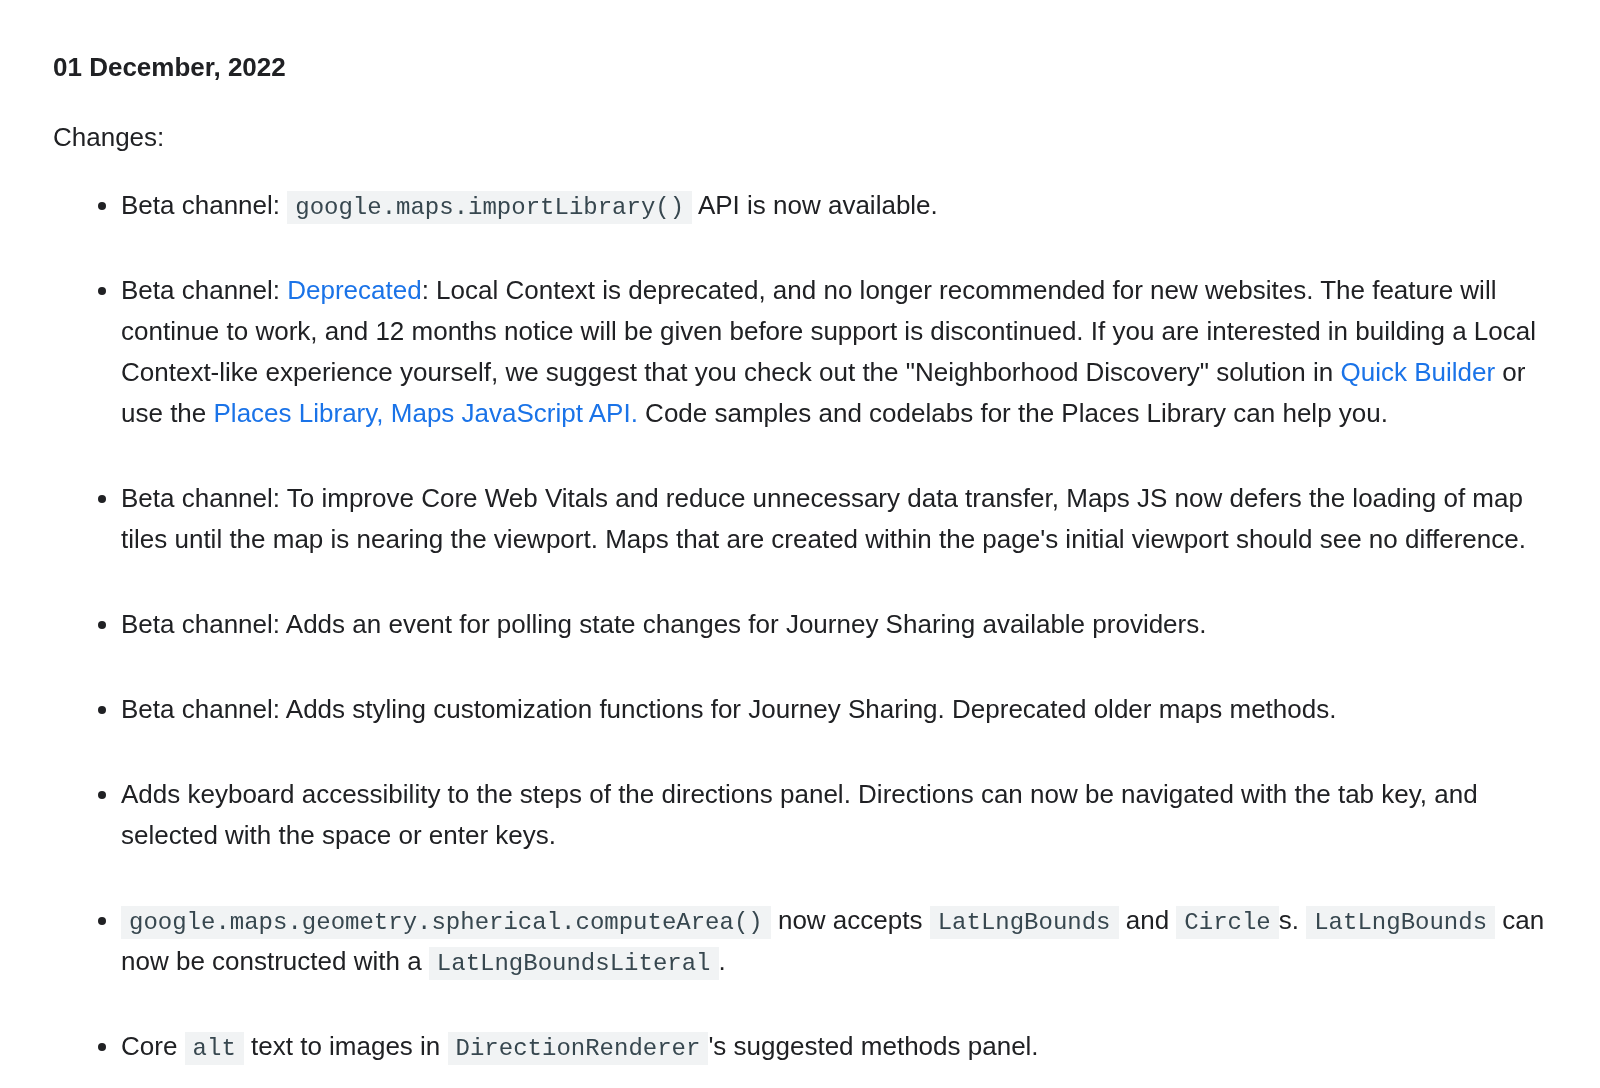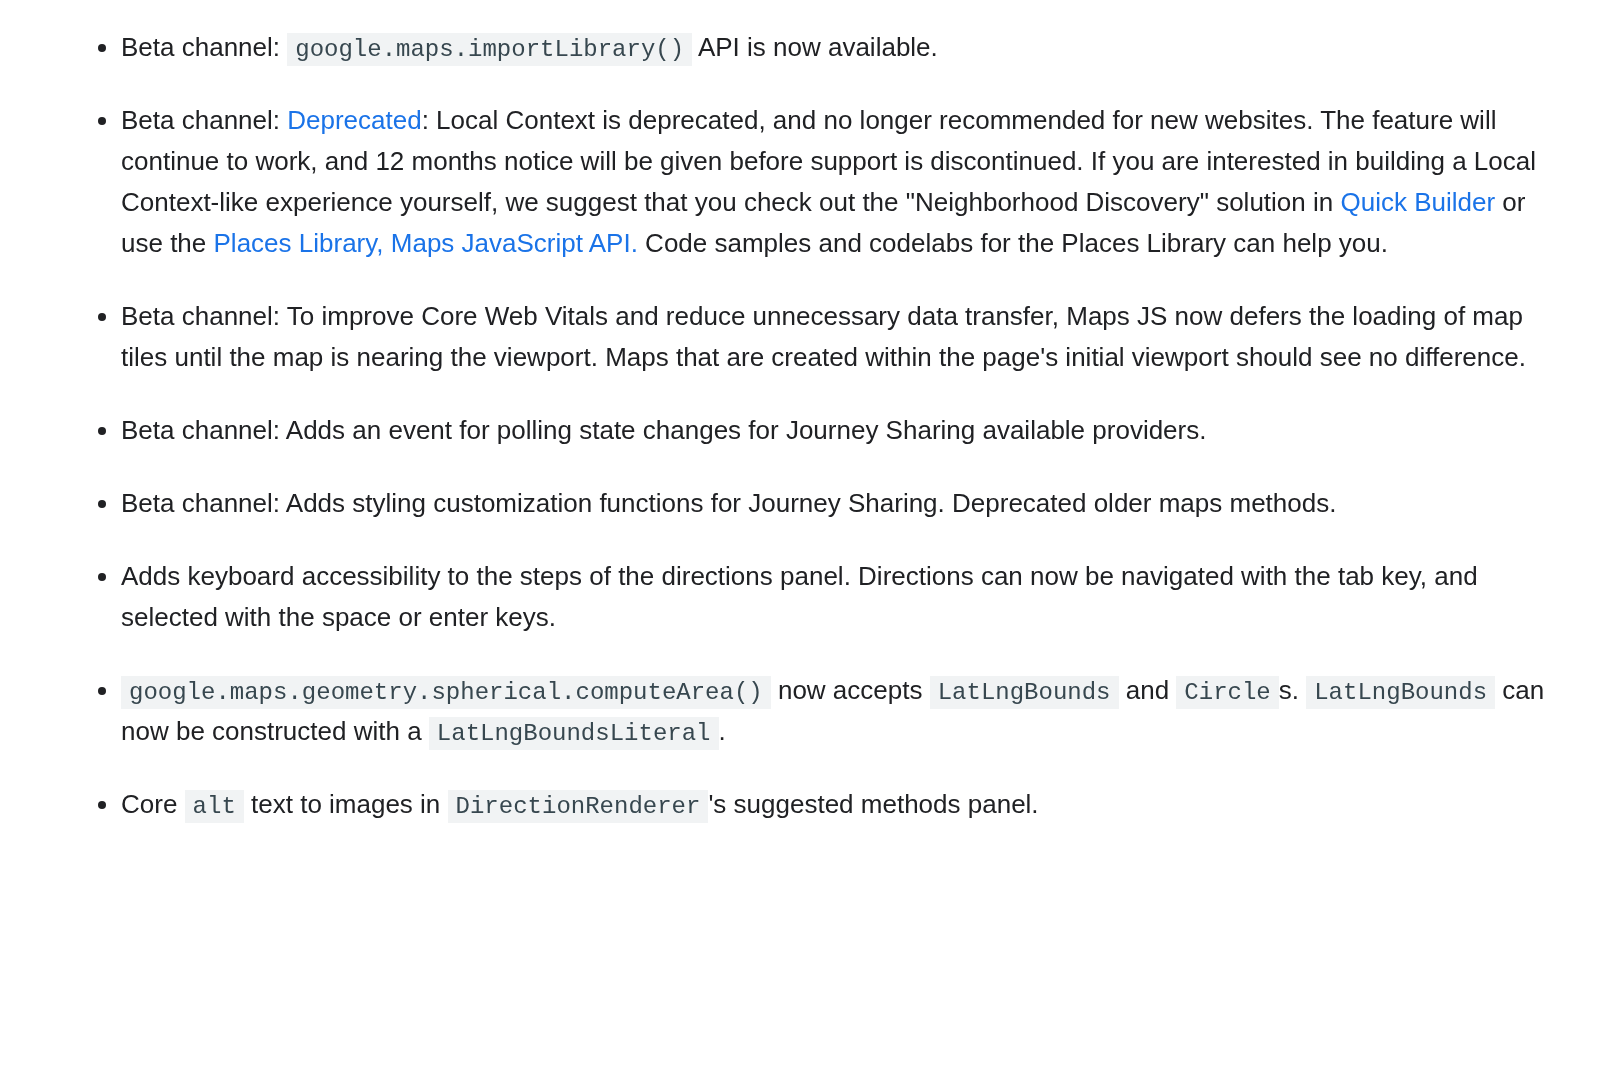--- a/index.html
+++ b/index.html
@@ -42,21 +42,21 @@
     margin: 27px 0 0 0;
     padding: 0 0 0 68px;
     list-style: disc outside;
   }
   ul.changes li {
     max-width: 1430px;
     font-size: 26px;
     line-height: 41px;
   }
   ul.changes li + li {
-    margin-top: 32px;
+    margin-top: 44px;
   }
   code.inline-code {
     font-family: "Liberation Mono", "DejaVu Sans Mono", monospace;
     font-size: 24px;
     line-height: 1;
     background: var(--code_bg, #f1f3f4);
     color: var(--code_text, #37474f);
     padding: 3px 8px;
     border-radius: 0;
     white-space: nowrap;
@@ -64,20 +64,22 @@
   a.inline-link {
     color: var(--link, #1a73e8);
     text-decoration: none;
     cursor: pointer;
   }
 </style>
 </head>
 <body style="--text: #202124; --link: #1a73e8; --code_bg: #f1f3f4; --code_text: #37474f;">
 
 <main class="doc">
+  <h2 class="date">01 December, 2022</h2>
+  <p class="intro">Changes:</p>
   <ul class="changes">
       <li><span>Beta channel: </span><code class="inline-code">google.maps.importLibrary()</code><span> API is now available.</span></li>
       <li><span>Beta channel: </span><a class="inline-link" href="#">Deprecated</a><span>: Local Context is deprecated, and no longer recommended for new websites. The feature will continue to work, and 12 months notice will be given before support is discontinued. If you are interested in building a Local Context-like experience yourself, we suggest that you check out the "Neighborhood Discovery" solution in </span><a class="inline-link" href="#">Quick Builder</a><span> or use the </span><a class="inline-link" href="#">Places Library, Maps JavaScript API.</a><span> Code samples and codelabs for the Places Library can help you.</span></li>
       <li><span>Beta channel: To improve Core Web Vitals and reduce unnecessary data transfer, Maps JS now defers the loading of map tiles until the map is nearing the viewport. Maps that are created within the page's initial viewport should see no difference.</span></li>
       <li><span>Beta channel: Adds an event for polling state changes for Journey Sharing available providers.</span></li>
       <li><span>Beta channel: Adds styling customization functions for Journey Sharing. Deprecated older maps methods.</span></li>
       <li><span>Adds keyboard accessibility to the steps of the directions panel. Directions can now be navigated with the tab key, and selected with the space or enter keys.</span></li>
       <li><code class="inline-code">google.maps.geometry.spherical.computeArea()</code><span> now accepts </span><code class="inline-code">LatLngBounds</code><span> and </span><code class="inline-code">Circle</code><span>s. </span><code class="inline-code">LatLngBounds</code><span> can now be constructed with a </span><code class="inline-code">LatLngBoundsLiteral</code><span>.</span></li>
       <li><span>Core </span><code class="inline-code">alt</code><span> text to images in </span><code class="inline-code">DirectionRenderer</code><span>'s suggested methods panel.</span></li>
     </ul>

